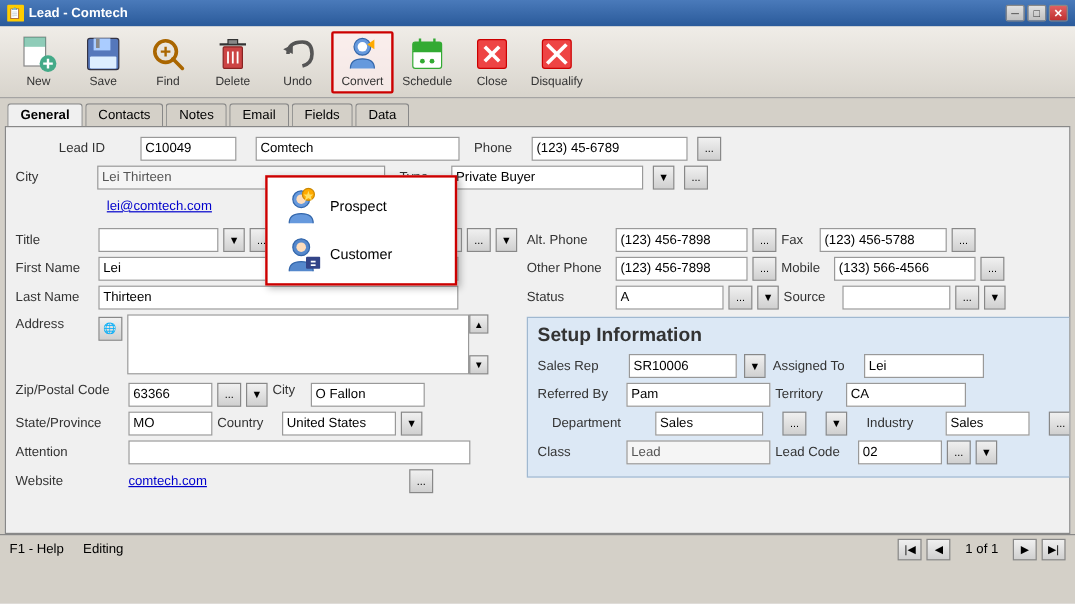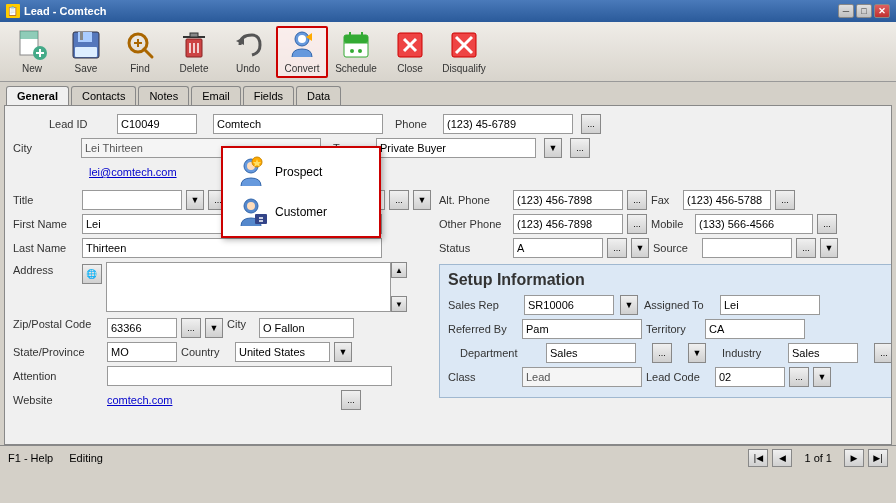--- a/index.html
+++ b/index.html
@@ -309,21 +309,21 @@
         </div>
       </div>
 
       <div class="right-col">
 
         <div style="display:flex; align-items:center; margin-bottom:4px; gap:4px;">
           <span class="form-label" style="min-width:70px;">Alt. Phone</span>
           <input type="text" class="form-input" value="(123) 456-7898" style="width: 110px;">
           <div class="btn-small">...</div>
           <span class="form-label" style="min-width:28px;">Fax</span>
-          <input type="text" class="form-input" value="(123) 456-5788" style="width: 88px;">
+          <input type="text" class="form-input" value="(123) 456-5788" style="width: 106px;">
           <div class="btn-small">...</div>
         </div>
 
         <div style="display:flex; align-items:center; margin-bottom:4px; gap:4px;">
           <span class="form-label" style="min-width:70px;">Other Phone</span>
           <input type="text" class="form-input" value="(123) 456-7898" style="width: 110px;">
           <div class="btn-small">...</div>
           <span class="form-label" style="min-width:40px;">Mobile</span>
           <input type="text" class="form-input" value="(133) 566-4566" style="width: 118px;">
           <div class="btn-small">...</div>

